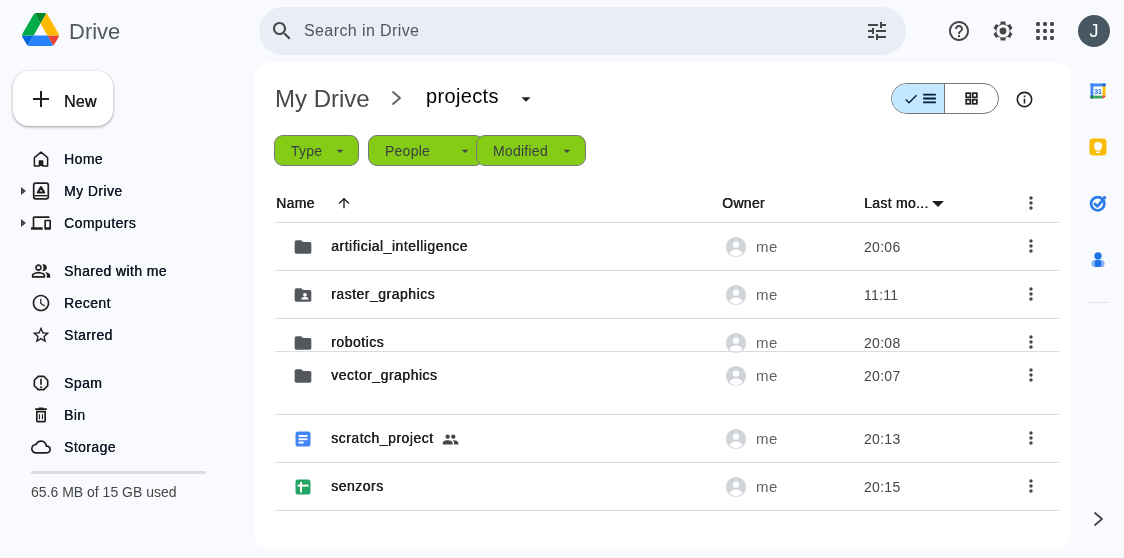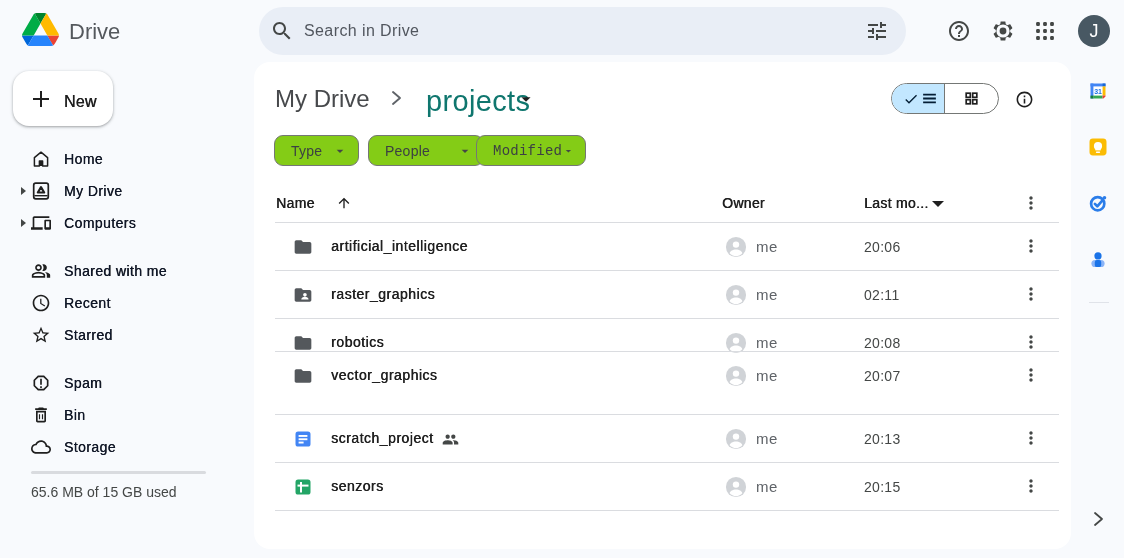--- a/index.html
+++ b/index.html
@@ -35,28 +35,28 @@
   .rail { left:1088px; }
   #raildiv { left:1089px; top:302px; width:20px; height:1px; background:#e0e3e9; }
   #railchev { left:1091px; top:510px; }
 
   
   #card { left:254px; top:62px; width:817px; height:487px; background:#fff; border-radius:16px; }
 
   
   #bc-mydrive { left:275px; top:85px; font-size:24px; color:#47494c; }
   #bc-chev { left:389px; top:89px; }
-  #bc-projects { left:426px; top:85px; font-size:29px; color:#0f766e; letter-spacing:.35px; }
+  #bc-projects { left:426px; top:85px; font-size:20px; color:#000000; letter-spacing:.35px; }
   #bc-caret { left:515px; top:88px; }
 
   
   .chip { height:31px; border:1px solid #747775; border-radius:9px; background:#84cc16; font-size:14px; font-weight:400; color:#3c4043; display:flex; align-items:center; letter-spacing:.25px; }
   #chip-type { left:274px; top:135px; width:85px; }
   #chip-people { left:368px; top:135px; width:116px; }
-  #chip-modified { left:476px; top:135px; width:110px;font-family:Liberation Mono, monospace; }
+  #chip-modified { left:476px; top:135px; width:110px; }
   .chiplabel { margin-left:16px; }
   .chipcaret { margin-left:auto; margin-right:10px; }
 
   
   #toggle { left:891px; top:83px; width:108px; height:31px; border:1px solid #747775; border-radius:16px; background:#fff; overflow:hidden; display:flex; }
   #tog-left { width:53px; height:100%; background:#c2e7ff; border-right:1px solid #747775; display:flex; align-items:center; justify-content:center; }
   #tog-right { flex:1; display:flex; align-items:center; justify-content:center; }
   #infoic { left:1015px; top:90px; }
 
   
@@ -308,21 +308,21 @@
       <circle cx="14.3" cy="11.8" r="2.2" fill="#fff"></circle>
       <path d="M10 17c0-1.7 1.9-2.9 4.3-2.9s4.3 1.2 4.3 2.9v.4H10z" fill="#fff"></path>
     </svg>
   <div class="rowname">raster_graphics</div>
   <svg class="ownav ic" width="22" height="22" viewBox="0 0 24 24">
       <circle cx="12" cy="12" r="11" fill="#d0d3d7"></circle>
       <circle cx="12" cy="9.4" r="3.5" fill="#fff"></circle>
       <path d="M12 14.6c3.6 0 6.5 1.8 6.9 4.3-1.8 1.9-4.2 3.1-6.9 3.1s-5.1-1.2-6.9-3.1c.4-2.5 3.3-4.3 6.9-4.3z" fill="#fff"></path>
     </svg>
   <div class="me">me</div>
-  <div class="time">02:11</div>
+  <div class="time">11:11</div>
   <svg class="rdots ic" width="20" height="20" viewBox="0 0 24 24">
       <path d="M12 8c1.1 0 2-.9 2-2s-.9-2-2-2-2 .9-2 2 .9 2 2 2zm0 2c-1.1 0-2 .9-2 2s.9 2 2 2 2-.9 2-2-.9-2-2-2zm0 6c-1.1 0-2 .9-2 2s.9 2 2 2 2-.9 2-2-.9-2-2-2z" fill="#444746"></path>
     </svg>
 </div>
 <div class="abs row" style="top:318px;">
   <svg class="rowic ic" width="20" height="20" viewBox="0 0 24 24">
       <path d="M10 4H4c-1.1 0-2 .9-2 2v12c0 1.1.9 2 2 2h16c1.1 0 2-.9 2-2V8c0-1.1-.9-2-2-2h-8l-2-2z" fill="#54585c"></path>
     </svg>
   <div class="rowname">robotics</div>
   <svg class="ownav ic" width="22" height="22" viewBox="0 0 24 24">

